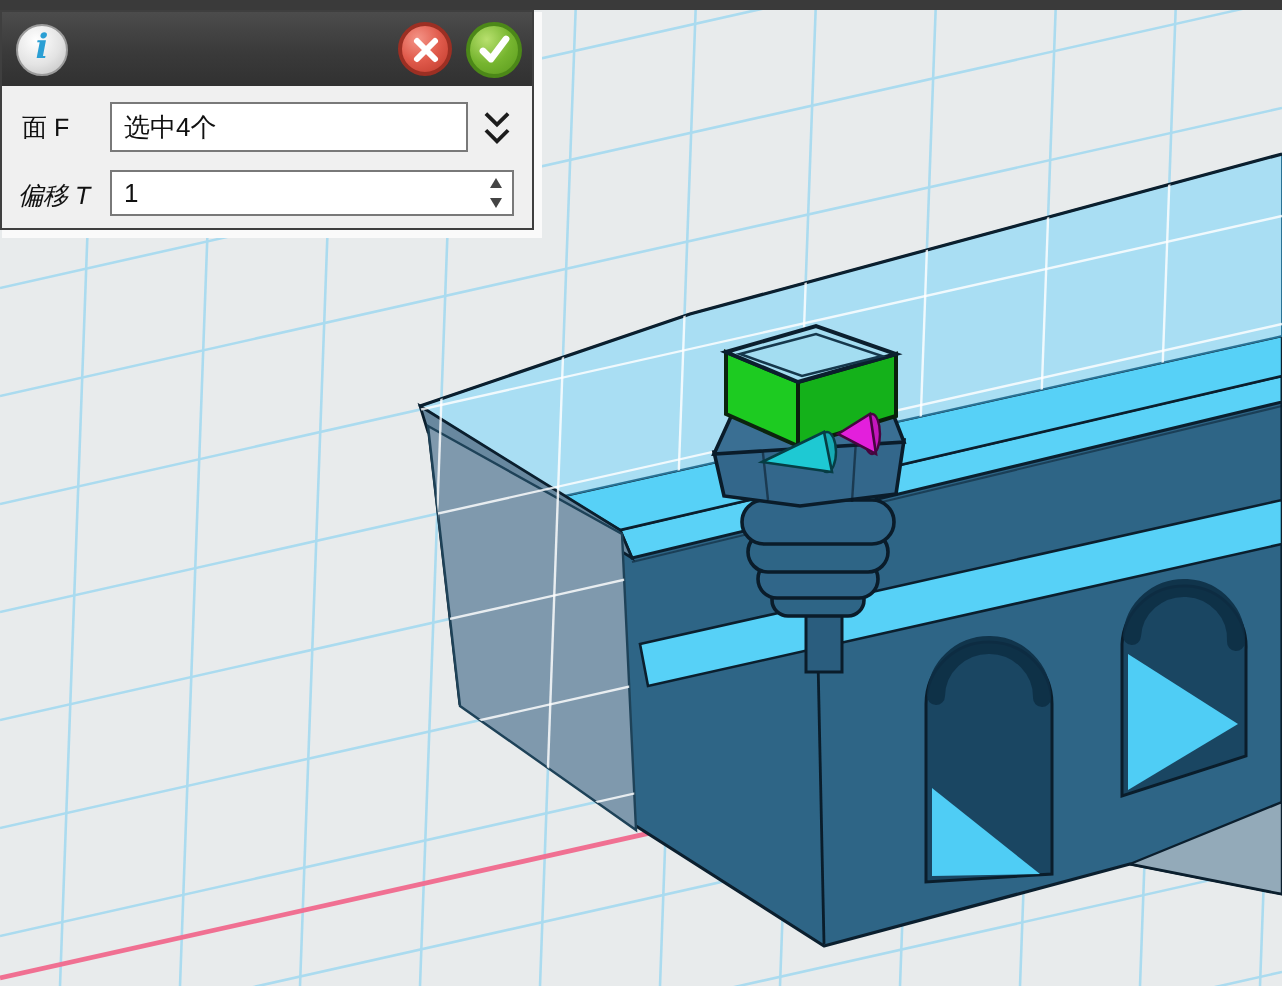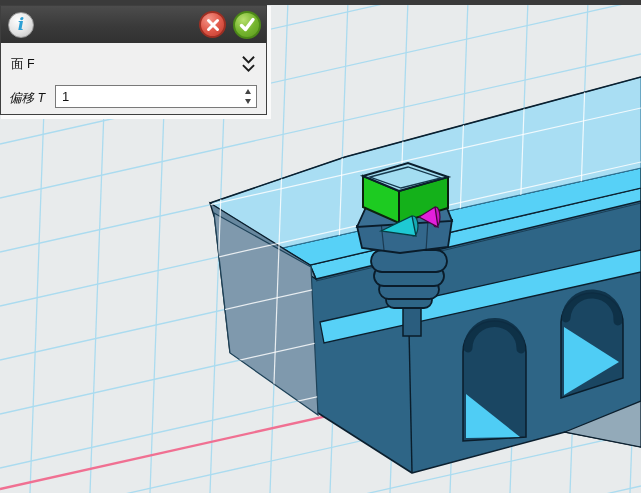--- a/index.html
+++ b/index.html
@@ -190,20 +190,21 @@
       </div>
       <div class="btn-circle btn-green">
         <svg width="18" height="18" viewBox="0 0 18 18">
           <path d="M3.5,9.5 L7.5,13.5 L15,3.5" stroke="#ffffff" stroke-width="3.4" stroke-linecap="round" stroke-linejoin="round" fill="none"></path>
         </svg>
       </div>
     </div>
 
     <div class="dlg-body">
       <span class="fld-label lbl-face">面 F</span>
+      <input class="fld-input inp-face" type="text" readonly="" value="选中4个" style="">
       <svg class="chevron-btn" viewBox="0 0 14 18">
         <path d="M2,2.5 L7,7.5 L12,2.5 M2,10 L7,15 L12,10" stroke="#1c1c1c" stroke-width="1.7" fill="none"></path>
       </svg>
 
       <span class="fld-label lbl-offset">偏移 T</span>
       <div class="spin-wrap">
         <input class="fld-input inp-offset" type="text" value="1" style="">
         <div class="spin-btns">
           <div class="spin-btn">
             <div class="tri-up"></div>

